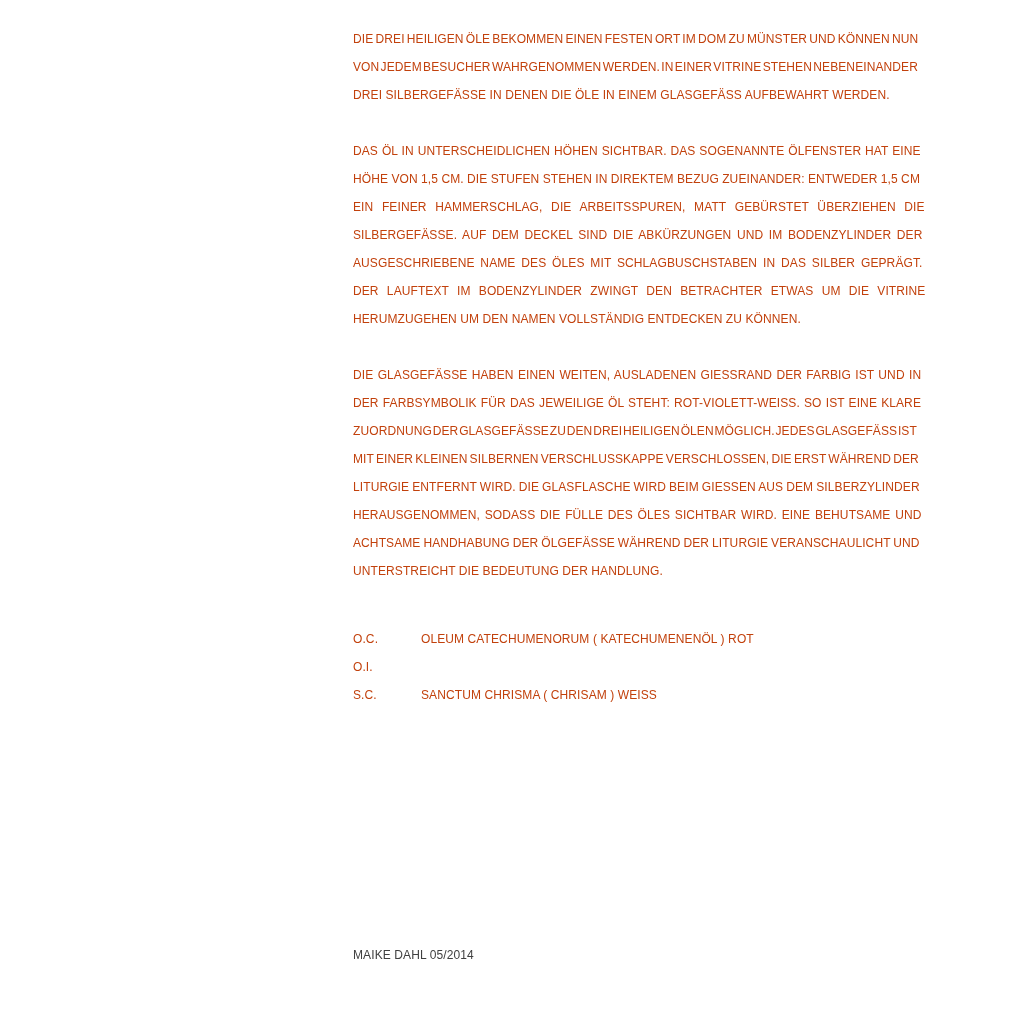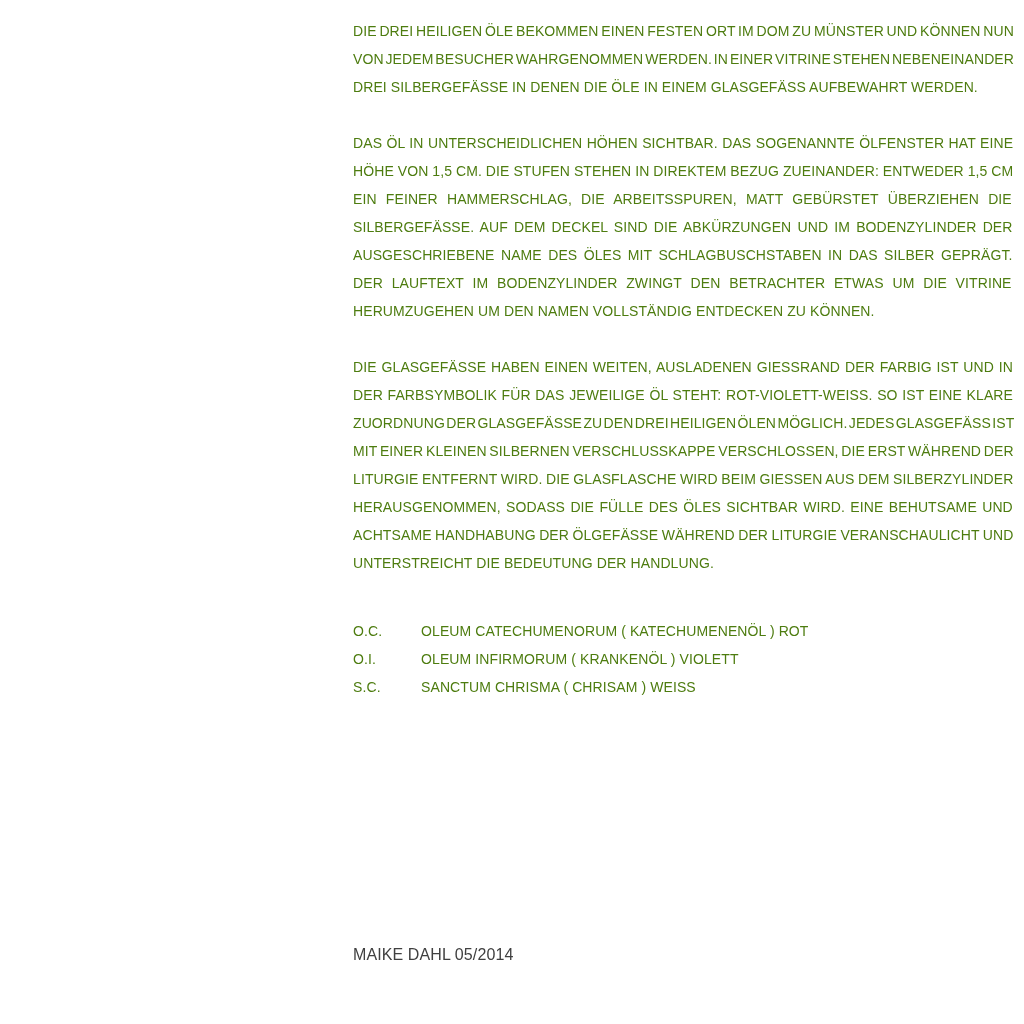--- a/index.html
+++ b/index.html
@@ -15,24 +15,24 @@
     font-family: "Liberation Sans", "DejaVu Sans", sans-serif;
   }
   .page {
     position: absolute;
     inset: 0;
     background: #ffffff;
   }
   .text-column {
     position: absolute;
     left: 353px;
-    top: 17px;
+    top: 25px;
     width: 637px;
-    color: #4d7c0f;
-    font-size: 14px;
+    color: #c2410c;
+    font-size: 12px;
     line-height: 28px;
     letter-spacing: 0.1px;
   }
   .block { margin: 0; }
   .line {
     white-space: nowrap;
     height: 28px;
   }
   .line-inner { display: inline; }
   .legend-row {
@@ -44,21 +44,21 @@
   }
   .legend-text {
     flex: 1;
     white-space: nowrap;
   }
   .credit {
     position: absolute;
     left: 353px;
     top: 941px;
     color: #404040;
-    font-size: 16px;
+    font-size: 12px;
     line-height: 28px;
     letter-spacing: 0.1px;
     white-space: nowrap;
   }
 </style>
 </head>
 <body>
 
 <div class="page">
   <main class="text-column" id="text-column">
@@ -88,21 +88,20 @@
         <div class="line fill"><span class="line-inner" style="word-spacing: -0.5px;">ACHTSAME HANDHABUNG DER ÖLGEFÄSSE WÄHREND DER LITURGIE VERANSCHAULICHT UND</span></div>
         <div class="line"><span class="line-inner">UNTERSTREICHT DIE BEDEUTUNG DER HANDLUNG.</span></div>
       </div>
       <div class="block legend" style="margin-top: 40px;">
         <div class="legend-row">
           <span class="legend-abbr">O.C.</span>
           <span class="legend-text">OLEUM CATECHUMENORUM ( KATECHUMENENÖL ) ROT</span>
         </div>
         <div class="legend-row">
           <span class="legend-abbr">O.I.</span>
-          <span class="legend-text">OLEUM INFIRMORUM ( KRANKENÖL ) VIOLETT</span>
         </div>
         <div class="legend-row">
           <span class="legend-abbr">S.C.</span>
           <span class="legend-text">SANCTUM CHRISMA ( CHRISAM ) WEISS</span>
         </div>
       </div>
     </main>
   <footer class="credit">
     <span>MAIKE DAHL 05/2014</span>
   </footer>

